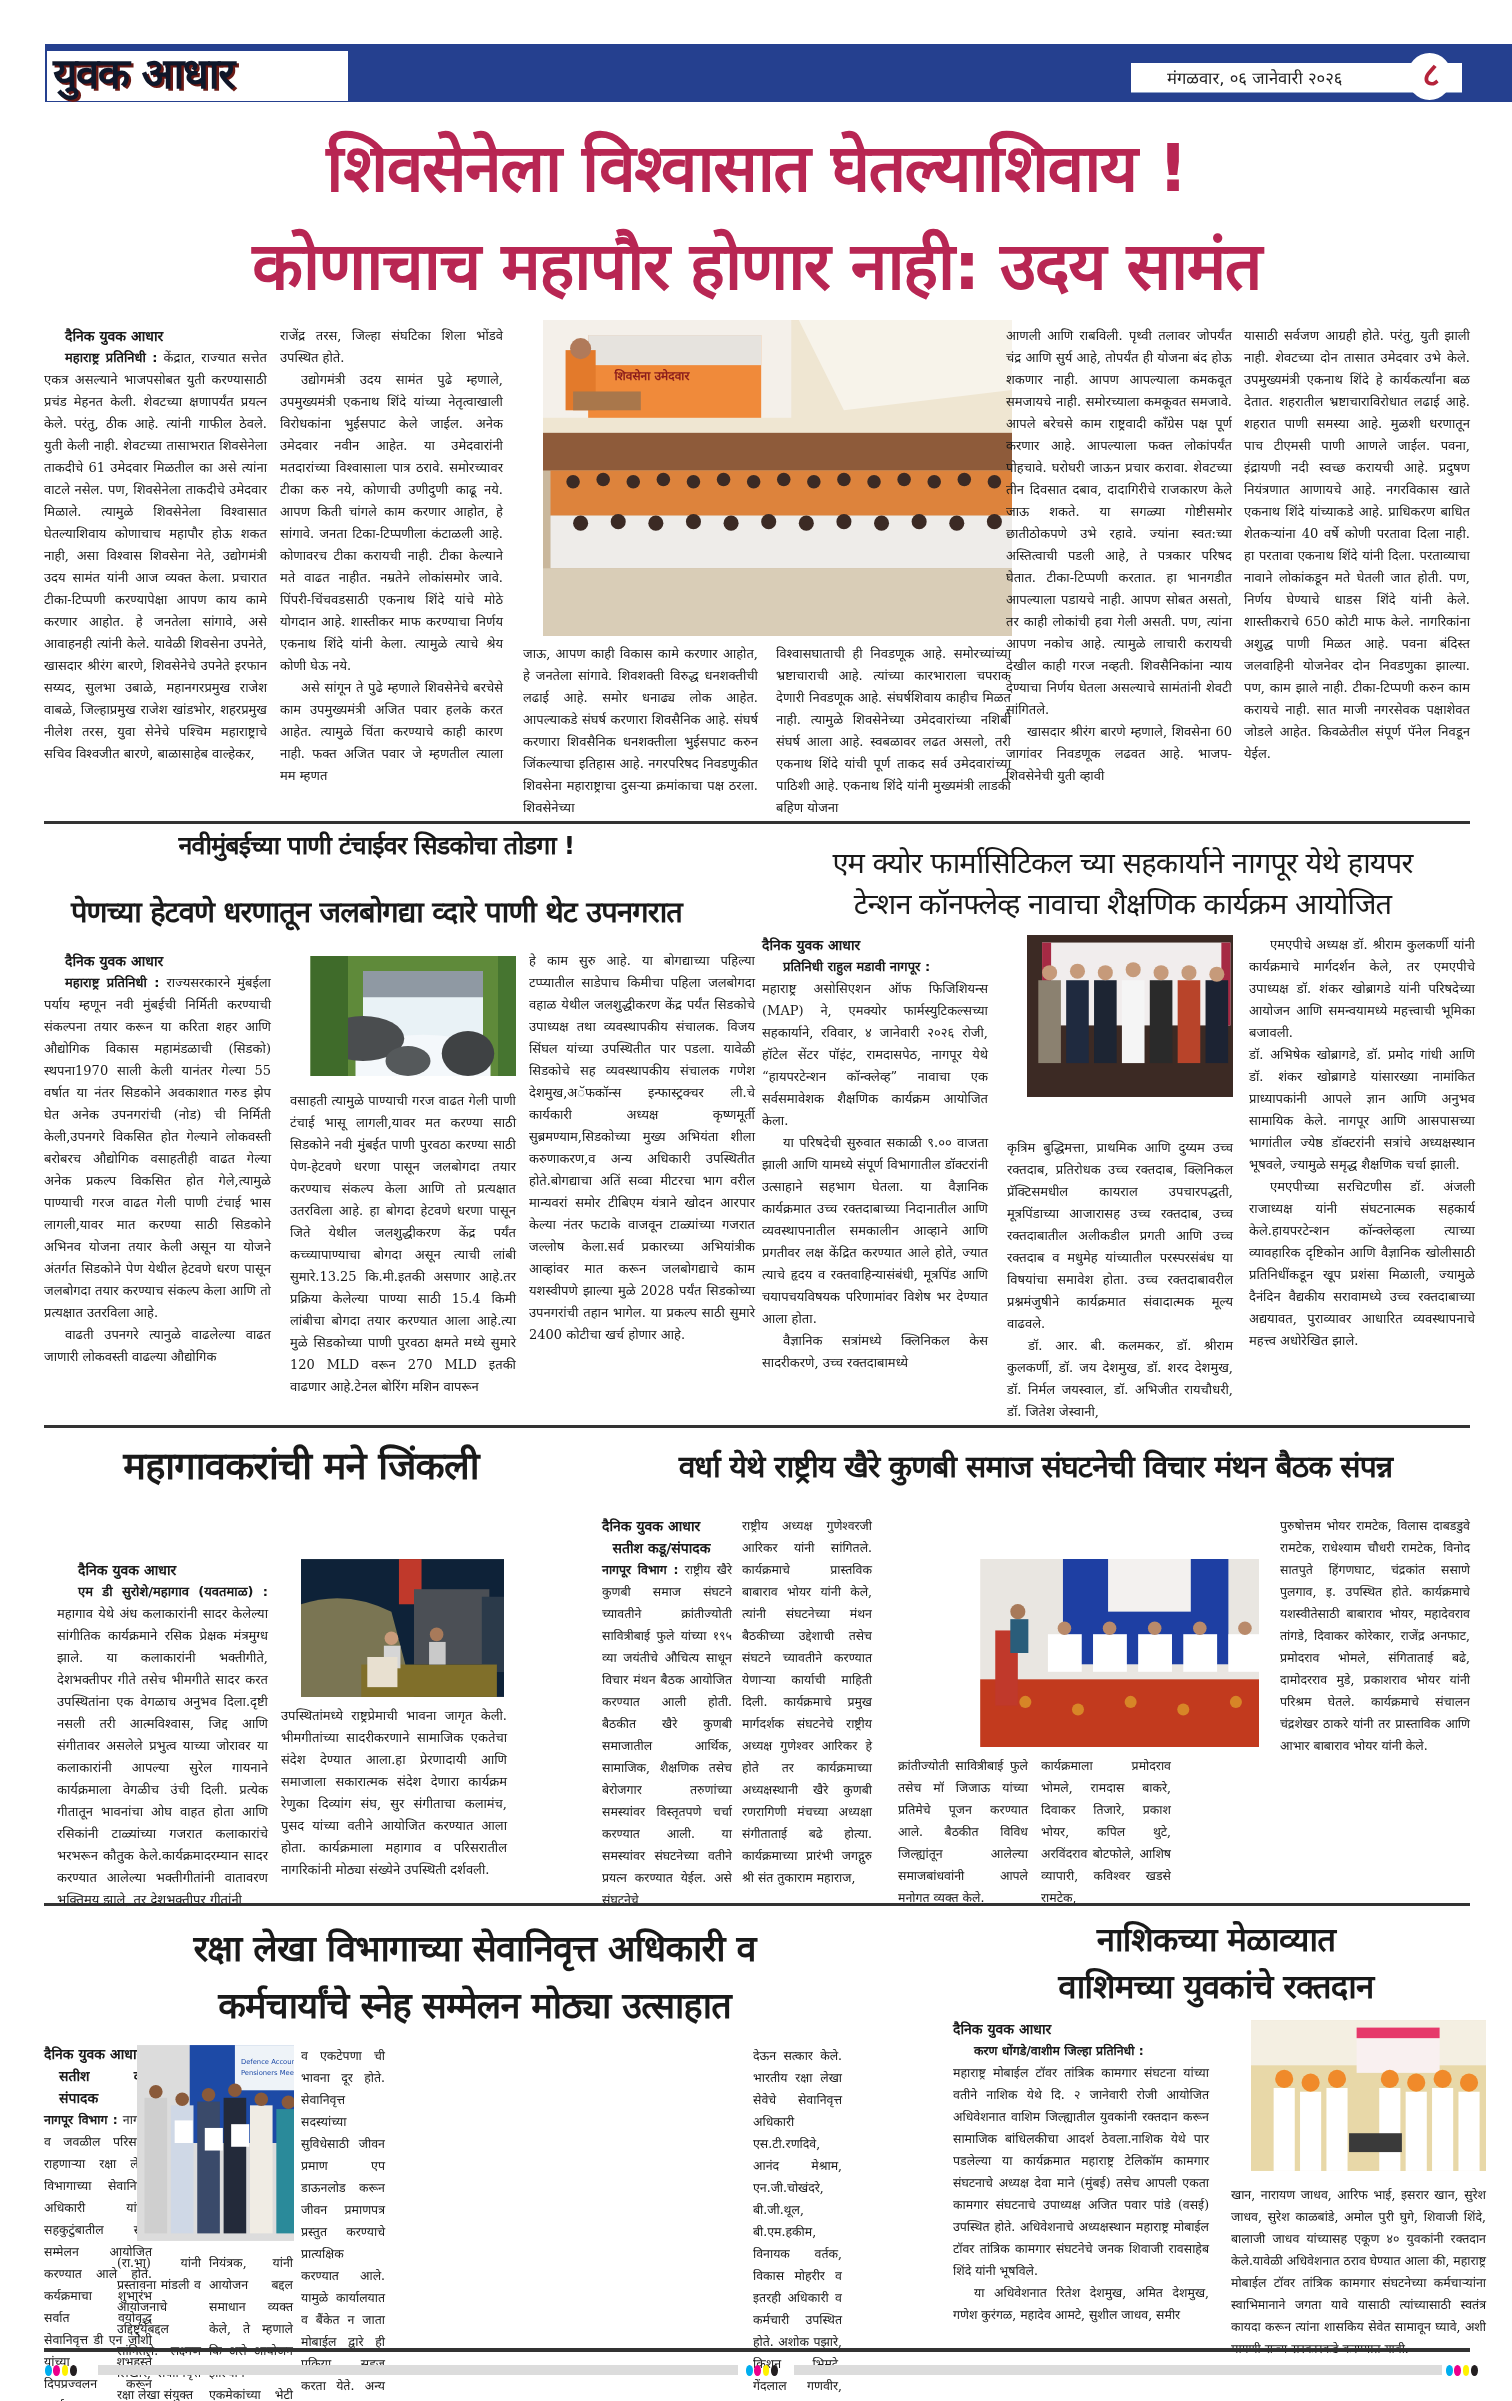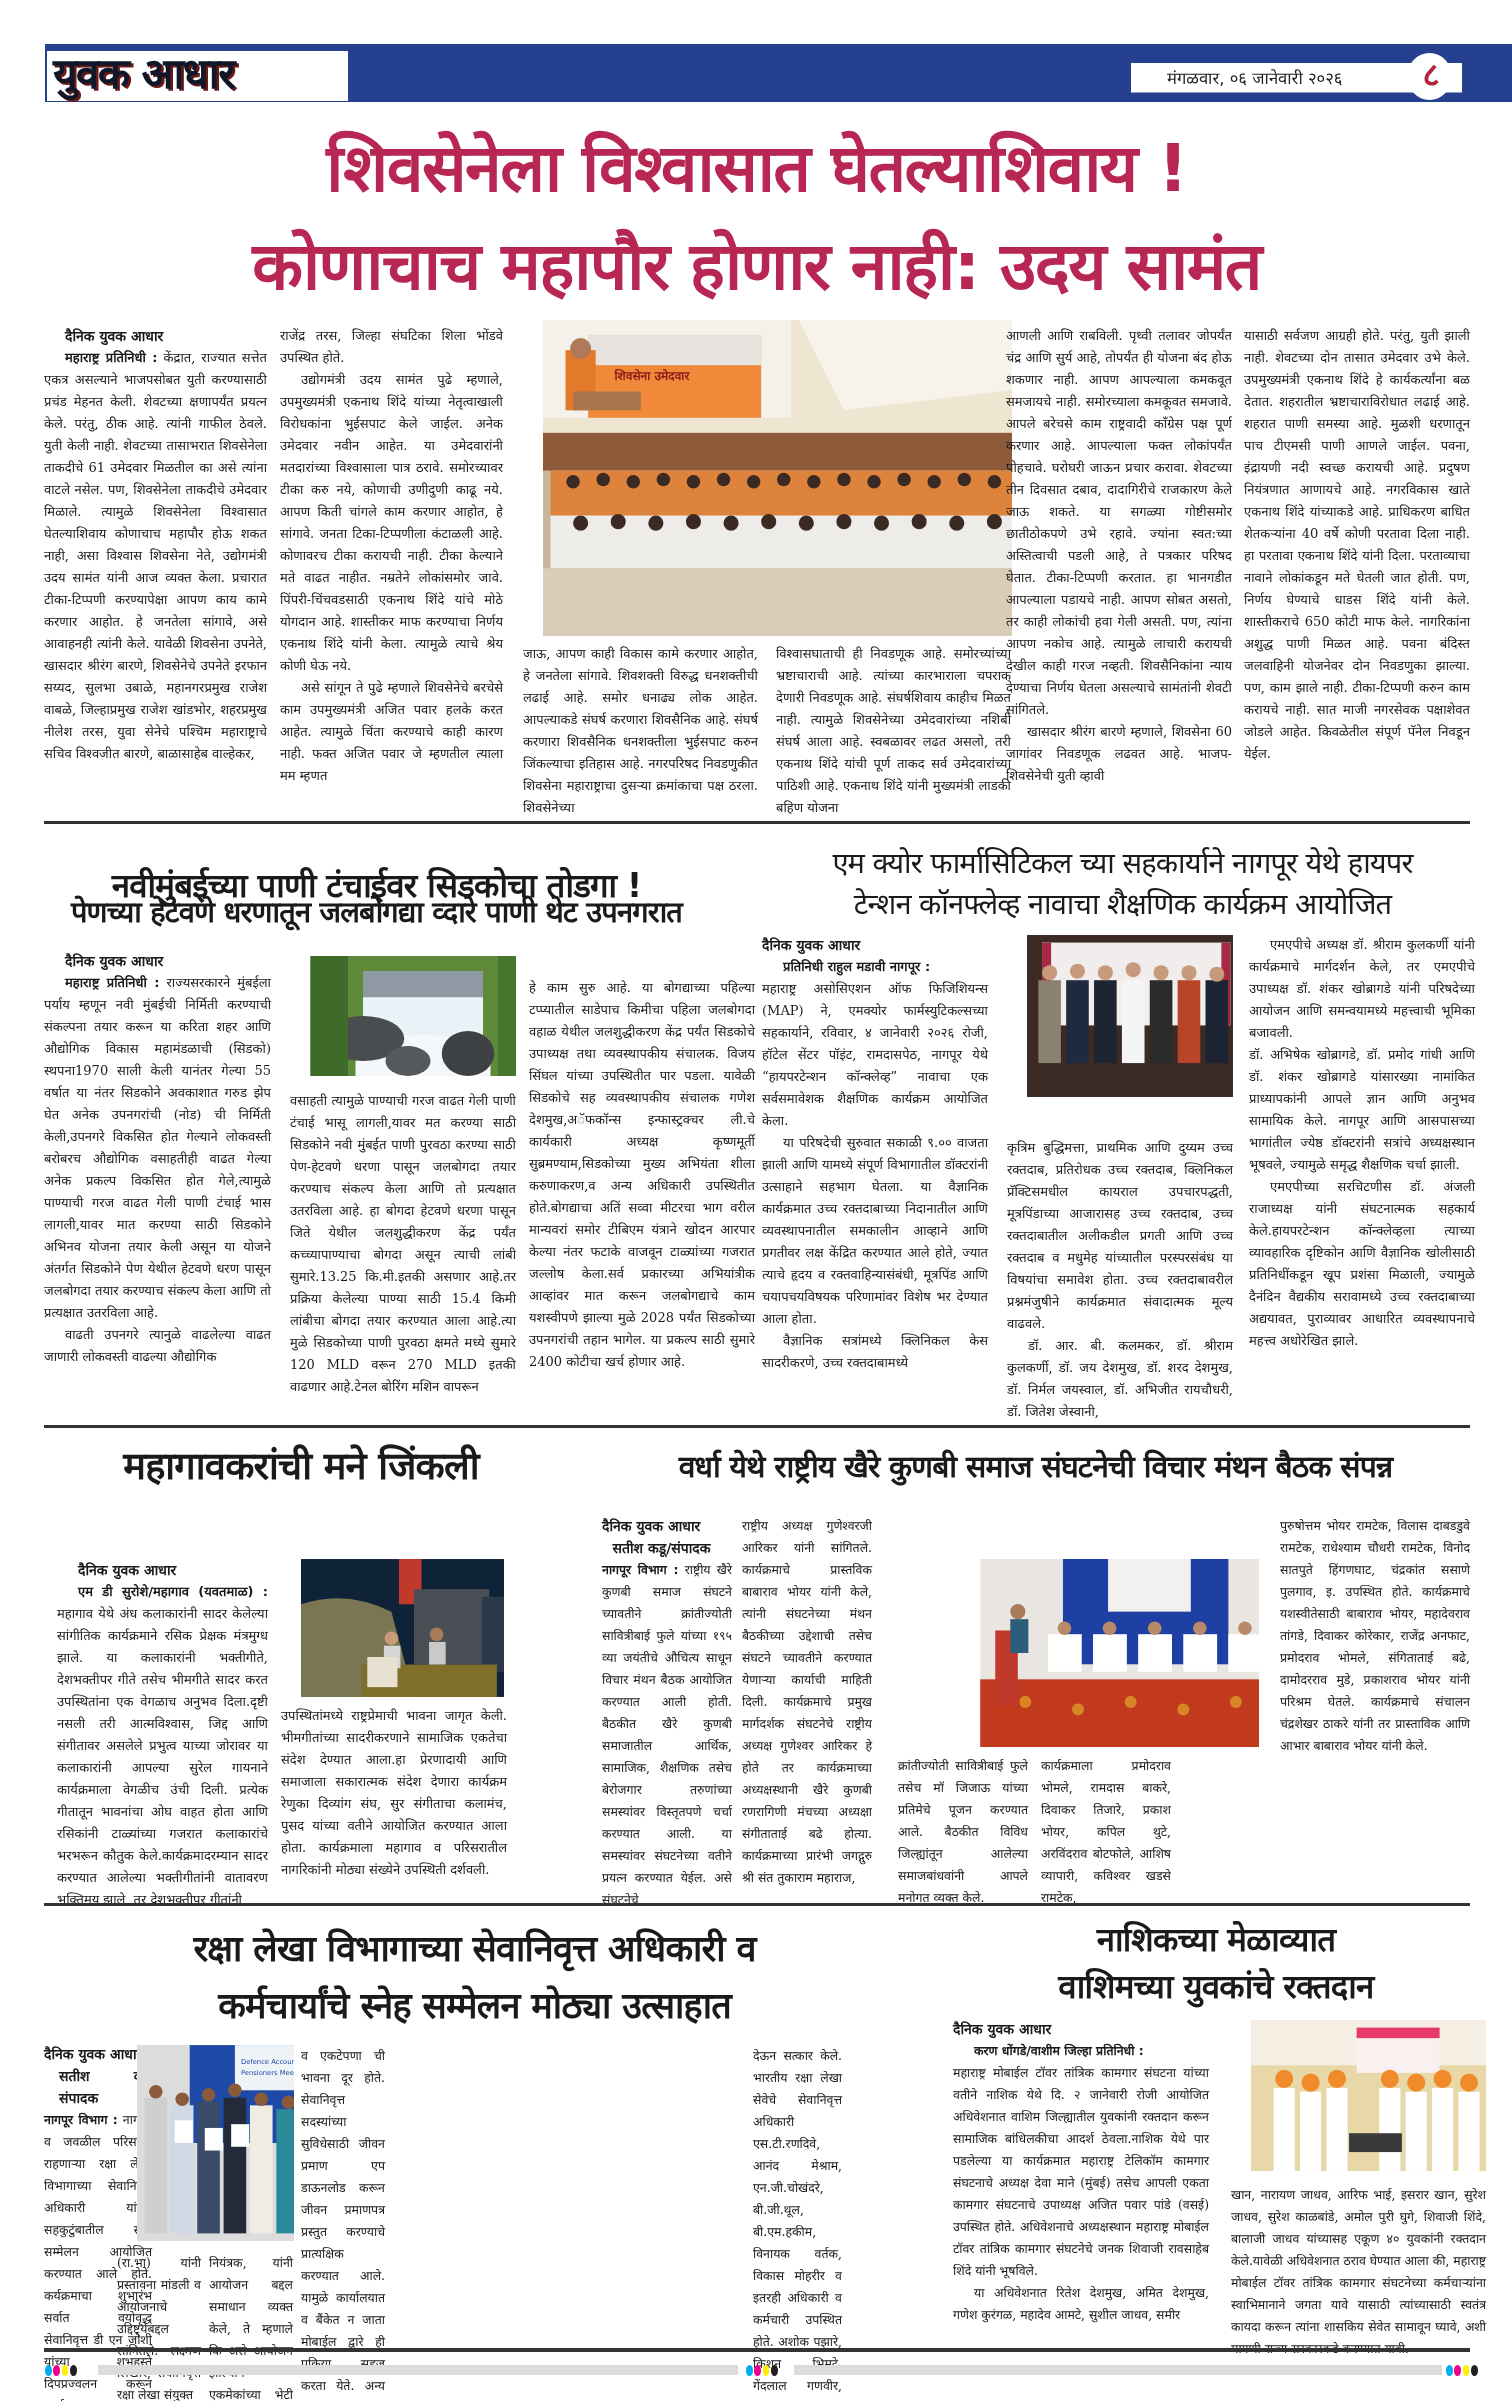--- a/index.html
+++ b/index.html
@@ -126,21 +126,21 @@
 <div class="col" style="left:1006px; top:325px; width:226px;">
   <p style="text-indent:0">आणली आणि राबविली. पृथ्वी तलावर जोपर्यंत चंद्र आणि सुर्य आहे, तोपर्यंत ही योजना बंद होऊ शकणार नाही. आपण आपल्याला कमकवूत समजायचे नाही. समोरच्याला कमकूवत समजावे. आपले बरेचसे काम राष्ट्रवादी काँग्रेस पक्ष पूर्ण करणार आहे. आपल्याला फक्त लोकांपर्यंत पोहचावे. घरोघरी जाऊन प्रचार करावा. शेवटच्या तीन दिवसात दबाव, दादागिरीचे राजकारण केले जाऊ शकते. या सगळ्या गोष्टीसमोर छातीठोकपणे उभे रहावे. ज्यांना स्वत:च्या अस्तित्वाची पडली आहे, ते पत्रकार परिषद घेतात. टीका-टिप्पणी करतात. हा भानगडीत आपल्याला पडायचे नाही. आपण सोबत असतो, तर काही लोकांची हवा गेली असती. पण, त्यांना आपण नकोच आहे. त्यामुळे लाचारी करायची देखील काही गरज नव्हती. शिवसैनिकांना न्याय देण्याचा निर्णय घेतला असल्याचे सामंतांनी शेवटी सांगितले.</p>
   <p>खासदार श्रीरंग बारणे म्हणाले, शिवसेना 60 जागांवर निवडणूक लढवत आहे. भाजप-शिवसेनेची युती व्हावी</p>
 </div>
 <div class="col" style="left:1244px; top:325px; width:226px;">
   <p style="text-indent:0">यासाठी सर्वजण आग्रही होते. परंतु, युती झाली नाही. शेवटच्या दोन तासात उमेदवार उभे केले. उपमुख्यमंत्री एकनाथ शिंदे हे कार्यकर्त्यांना बळ देतात. शहरातील भ्रष्टाचाराविरोधात लढाई आहे. शहरात पाणी समस्या आहे. मुळशी धरणातून पाच टीएमसी पाणी आणले जाईल. पवना, इंद्रायणी नदी स्वच्छ करायची आहे. प्रदुषण नियंत्रणात आणायचे आहे. नगरविकास खाते एकनाथ शिंदे यांच्याकडे आहे. प्राधिकरण बाधित शेतकऱ्यांना 40 वर्षे कोणी परतावा दिला नाही. हा परतावा एकनाथ शिंदे यांनी दिला. परताव्याचा नावाने लोकांकडून मते घेतली जात होती. पण, निर्णय घेण्याचे धाडस शिंदे यांनी केले. शास्तीकराचे 650 कोटी माफ केले. नागरिकांना अशुद्ध पाणी मिळत आहे. पवना बंदिस्त जलवाहिनी योजनेवर दोन निवडणुका झाल्या. पण, काम झाले नाही. टीका-टिप्पणी करुन काम करायचे नाही. सात माजी नगरसेवक पक्षाशेवत जोडले आहेत. किवळेतील संपूर्ण पॅनेल निवडून येईल.</p>
 </div>
 
 <div class="rule" style="left:44px; top:821px; width:1426px; height:3px;"></div>
 
-<h2 class="headline" style="left:15px; top:863px; width:723px; font-size:33px; line-height:45px;">नवीमुंबईच्या पाणी टंचाईवर सिडकोचा तोडगा !</h2>
+<h2 class="headline" style="left:15px; top:823px; width:723px; font-size:25px; line-height:45px;">नवीमुंबईच्या पाणी टंचाईवर सिडकोचा तोडगा !</h2>
 <h3 class="subhead" style="left:15px; top:892px; width:723px; font-size:29px; line-height:41px;">पेणच्या हेटवणे धरणातून जलबोगद्या व्दारे पाणी थेट उपनगरात</h3>
 
 <div class="col" style="left:44px; top:950px; width:227px;">
   <span class="byline indent">दैनिक युवक आधार</span>
   <p><span class="dateline">महाराष्ट्र प्रतिनिधी :</span> <span>राज्यसरकारने मुंबईला पर्याय म्हणून नवी मुंबईची निर्मिती करण्याची संकल्पना तयार करून या करिता शहर आणि औद्योगिक विकास महामंडळाची (सिडको) स्थपना1970 साली केली यानंतर गेल्या 55 वर्षात या नंतर सिडकोने अवकाशात गरुड झेप घेत अनेक उपनगरांची (नोड) ची निर्मिती केली,उपनगरे विकसित होत गेल्याने लोकवस्ती बरोबरच औद्योगिक वसाहतीही वाढत गेल्या अनेक प्रकल्प विकसित होत गेले,त्यामुळे पाण्याची गरज वाढत गेली पाणी टंचाई भास लागली,यावर मात करण्या साठी सिडकोने अभिनव योजना तयार केली असून या योजने अंतर्गत सिडकोने पेण येथील हेटवणे धरण पासून जलबोगदा तयार करण्याच संकल्प केला आणि तो प्रत्यक्षात उतरविला आहे.</span></p>
   <p>वाढती उपनगरे त्यानुळे वाढलेल्या वाढत जाणारी लोकवस्ती वाढल्या औद्योगिक</p>
 </div>
 
 <div class="photo" style="left:290px; top:956px; width:226px; height:120px;" title="हेटवणे धरणाचा धबधबा">
   <svg width="226" height="120" viewBox="0 0 300 160">
@@ -152,21 +152,21 @@
     <ellipse cx="210" cy="130" rx="35" ry="30" fill="#3f4244"></ellipse>
     <ellipse cx="130" cy="140" rx="30" ry="20" fill="#55595b"></ellipse>
     <rect x="0" y="0" width="50" height="160" fill="#3f6b2a"></rect>
     <rect x="250" y="0" width="50" height="160" fill="#467530"></rect>
   </svg>
 </div>
 
 <div class="col" style="left:290px; top:1090px; width:226px;">
   <p style="text-indent:0">वसाहती त्यामुळे पाण्याची गरज वाढत गेली पाणी टंचाई भासू लागली,यावर मत करण्या साठी सिडकोने नवी मुंबईत पाणी पुरवठा करण्या साठी पेण-हेटवणे धरणा पासून जलबोगदा तयार करण्याच संकल्प केला आणि तो प्रत्यक्षात उतरविला आहे. हा बोगदा हेटवणे धरणा पासून जिते येथील जलशुद्धीकरण केंद्र पर्यंत कच्च्यापाण्याचा बोगदा असून त्याची लांबी सुमारे.13.25 कि.मी.इतकी असणार आहे.तर प्रक्रिया केलेल्या पाण्या साठी 15.4 किमी लांबीचा बोगदा तयार करण्यात आला आहे.त्या मुळे सिडकोच्या पाणी पुरवठा क्षमते मध्ये सुमारे 120 MLD वरून 270 MLD इतकी वाढणार आहे.टेनल बोरिंग मशिन वापरून</p>
 </div>
-<div class="col" style="left:529px; top:950px; width:226px;margin-top:27px;">
+<div class="col" style="left:529px; top:950px; width:226px;">
   <p style="text-indent:0">हे काम सुरु आहे. या बोगद्याच्या पहिल्या टप्प्यातील साडेपाच किमीचा पहिला जलबोगदा वहाळ येथील जलशुद्धीकरण केंद्र पर्यंत सिडकोचे उपाध्यक्ष तथा व्यवस्थापकीय संचालक. विजय सिंघल यांच्या उपस्थितीत पार पडला. यावेळी सिडकोचे सह व्यवस्थापकीय संचालक गणेश देशमुख,अॅफकॉन्स इन्फास्ट्रक्चर ली.चे कार्यकारी अध्यक्ष कृष्णमूर्ती सुब्रमण्याम,सिडकोच्या मुख्य अभियंता शीला करुणाकरण,व अन्य अधिकारी उपस्थितीत होते.बोगद्याचा अतिं सव्वा मीटरचा भाग वरील मान्यवरां समोर टीबिएम यंत्राने खोदन आरपार केल्या नंतर फटाके वाजवून टाळ्यांच्या गजरात जल्लोष केला.सर्व प्रकारच्या अभियांत्रीक आव्हांवर मात करून जलबोगद्याचे काम यशस्वीपणे झाल्या मुळे 2028 पर्यंत सिडकोच्या उपनगरांची तहान भागेल. या प्रकल्प साठी सुमारे 2400 कोटीचा खर्च होणार आहे.</p>
 </div>
 
 <h2 class="headline" style="left:761px; top:843px; width:723px; font-size:29px; line-height:41px; font-weight:normal;">
   <span style="display:block">एम क्योर फार्मासिटिकल च्या सहकार्याने नागपूर येथे हायपर</span>
   <span style="display:block">टेन्शन कॉनफ्लेव्ह नावाचा शैक्षणिक कार्यक्रम आयोजित</span>
 </h2>
 
 <div class="col" style="left:762px; top:934px; width:226px;">
   <span class="byline">दैनिक युवक आधार</span>

